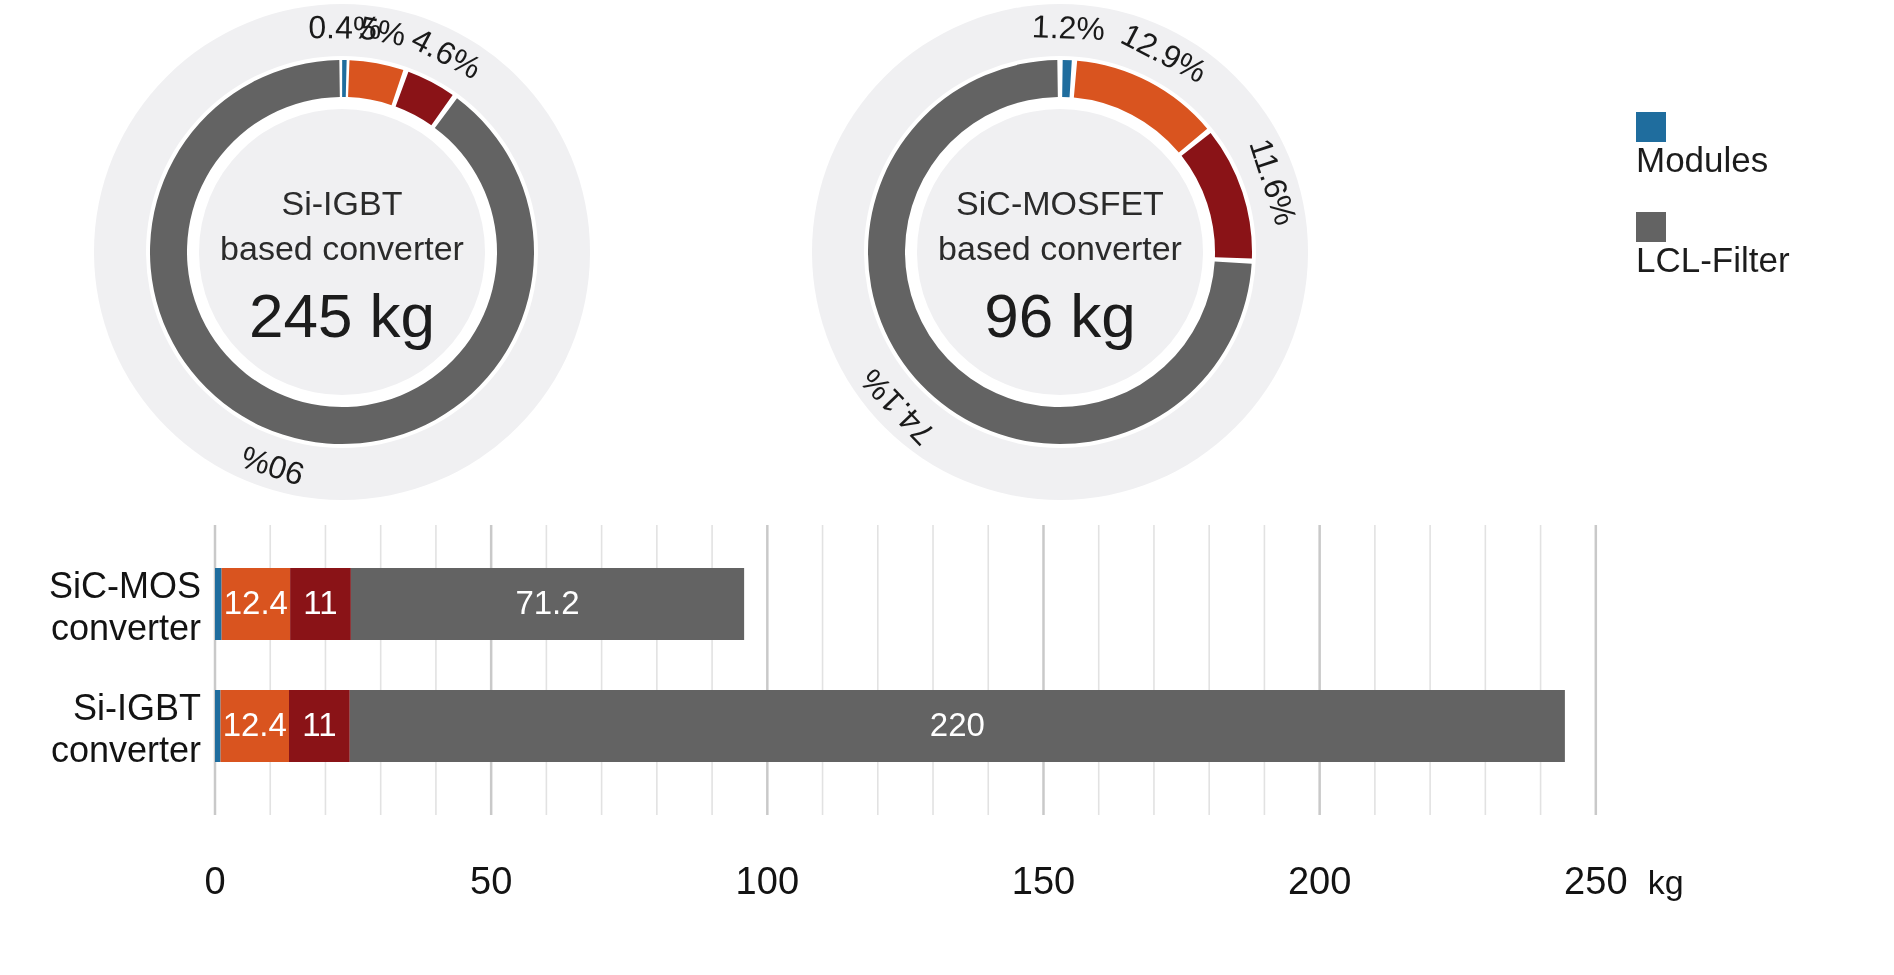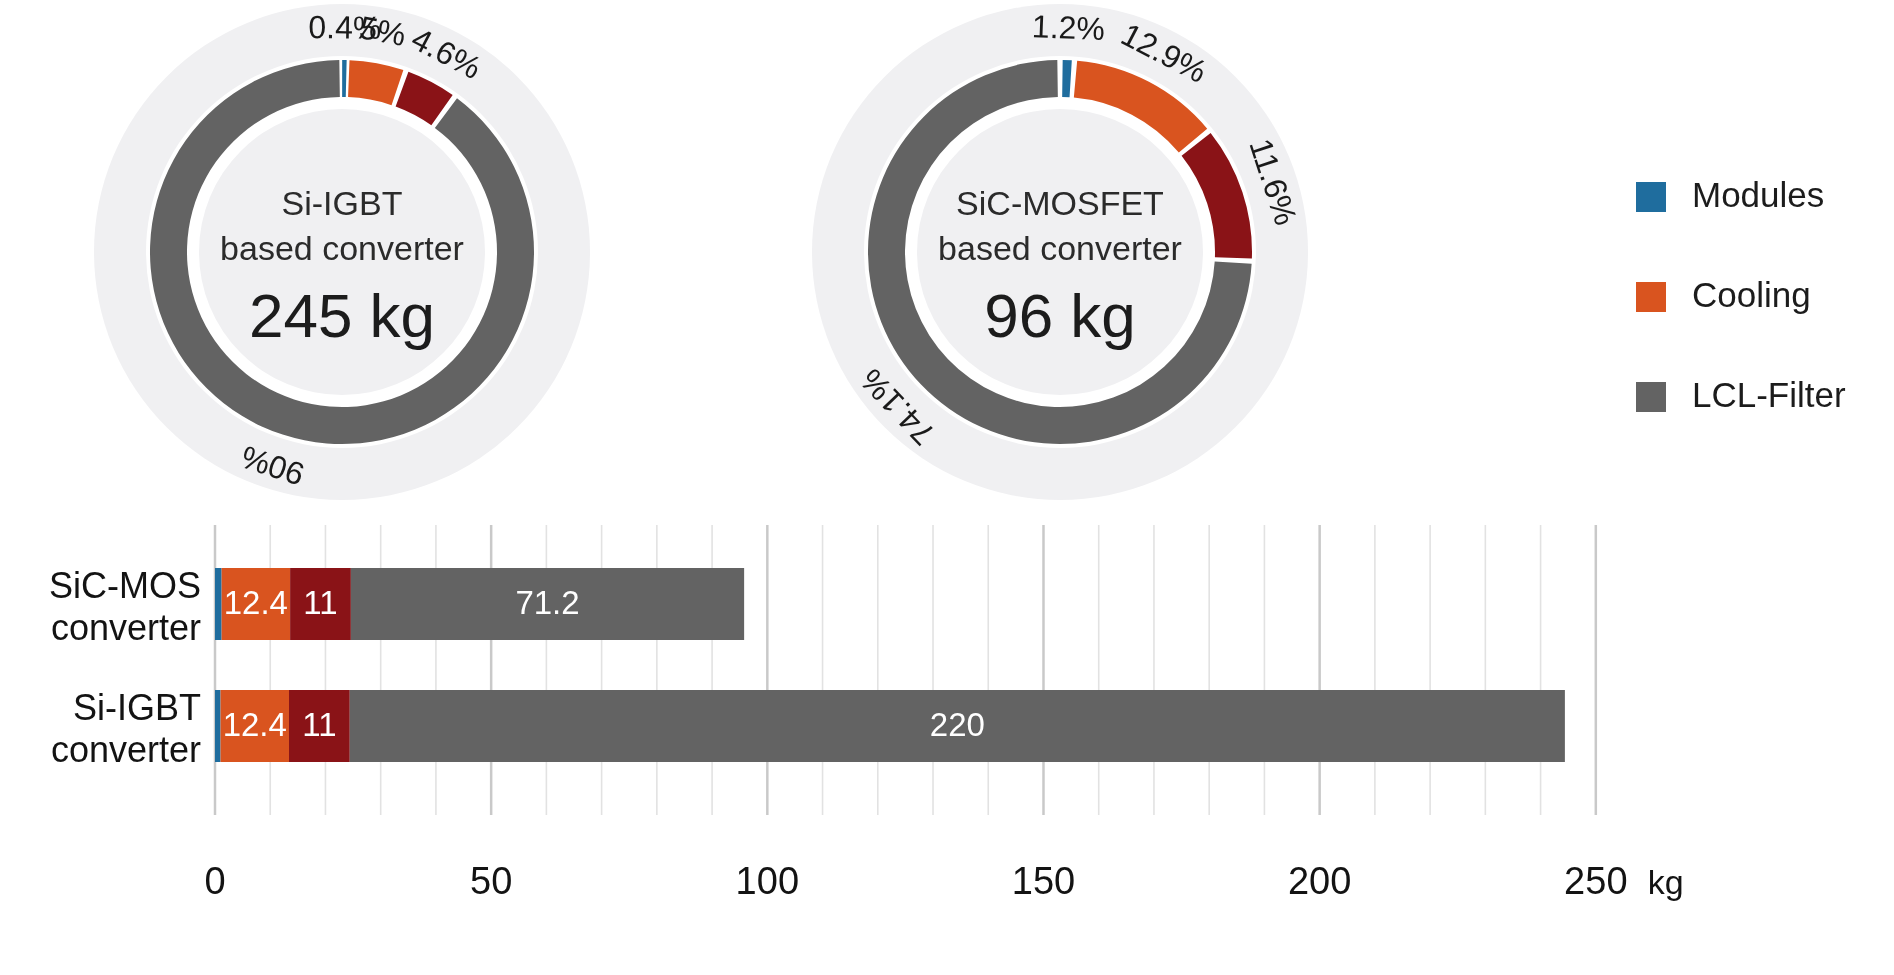--- a/index.html
+++ b/index.html
@@ -33,22 +33,23 @@
 
   
   #legend {
     position: absolute;
     left: 1636px;
     top: 112px;
     width: 250px;
   }
   .legend-item {
     display: flex;
-    align-items: flex-end;
+    align-items: flex-start;
     height: 100px;
+    flex-direction: column;
   }
   .legend-swatch {
     width: 30px; height: 30px;
     flex: 0 0 30px;
     margin-right: 26px;
   }
   .legend-label {
     font-size: 35px;
     color: #1c1c1c;
     white-space: nowrap;
@@ -133,24 +134,20 @@
           <text x="490.87389999766117" y="182.60116499697995" text-anchor="middle" dominant-baseline="middle" transform="rotate(71.78356713426854 490.87389999766117 182.60116499697995)" class="pct-label">11.6%</text>
           <text x="119.3602736623732" y="405.2281903638243" text-anchor="middle" dominant-baseline="middle" transform="rotate(-133.64729458917836 119.3602736623732 405.2281903638243)" class="pct-label">74.1%</text>
         </g>
     </svg>
   </div>
 
   <div id="legend">
     <div class="legend-item">
       <span class="legend-swatch" style="background:#1f6d9e"></span>
       <span class="legend-label">Modules</span>
-    </div>
-    <div class="legend-item">
-      <span class="legend-swatch" style="background:#d9541f"></span>
-      <span class="legend-label">Cooling</span>
     </div>
     <div class="legend-item">
       <span class="legend-swatch" style="background:#636363"></span>
       <span class="legend-label">LCL-Filter</span>
     </div>
   </div>
 
   <div id="barchart">
     <svg width="1894" height="470" viewBox="0 0 1894 470">
       <g id="bar-grid">

